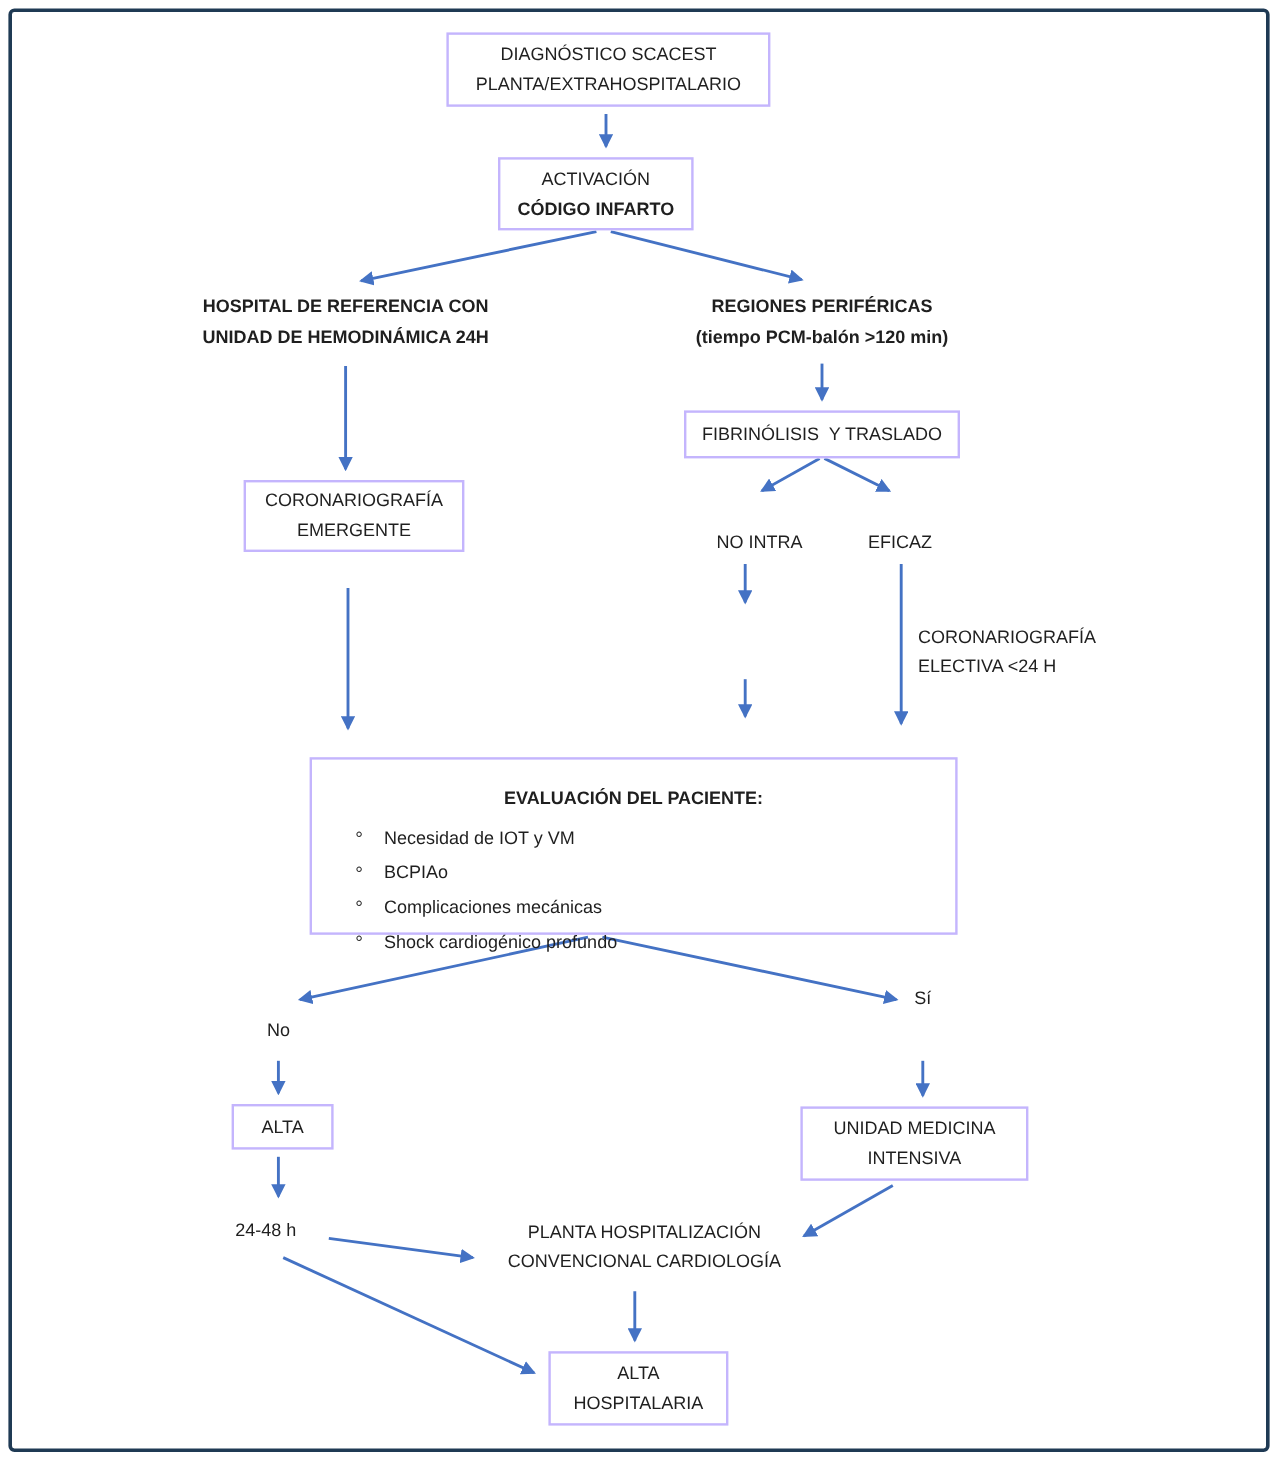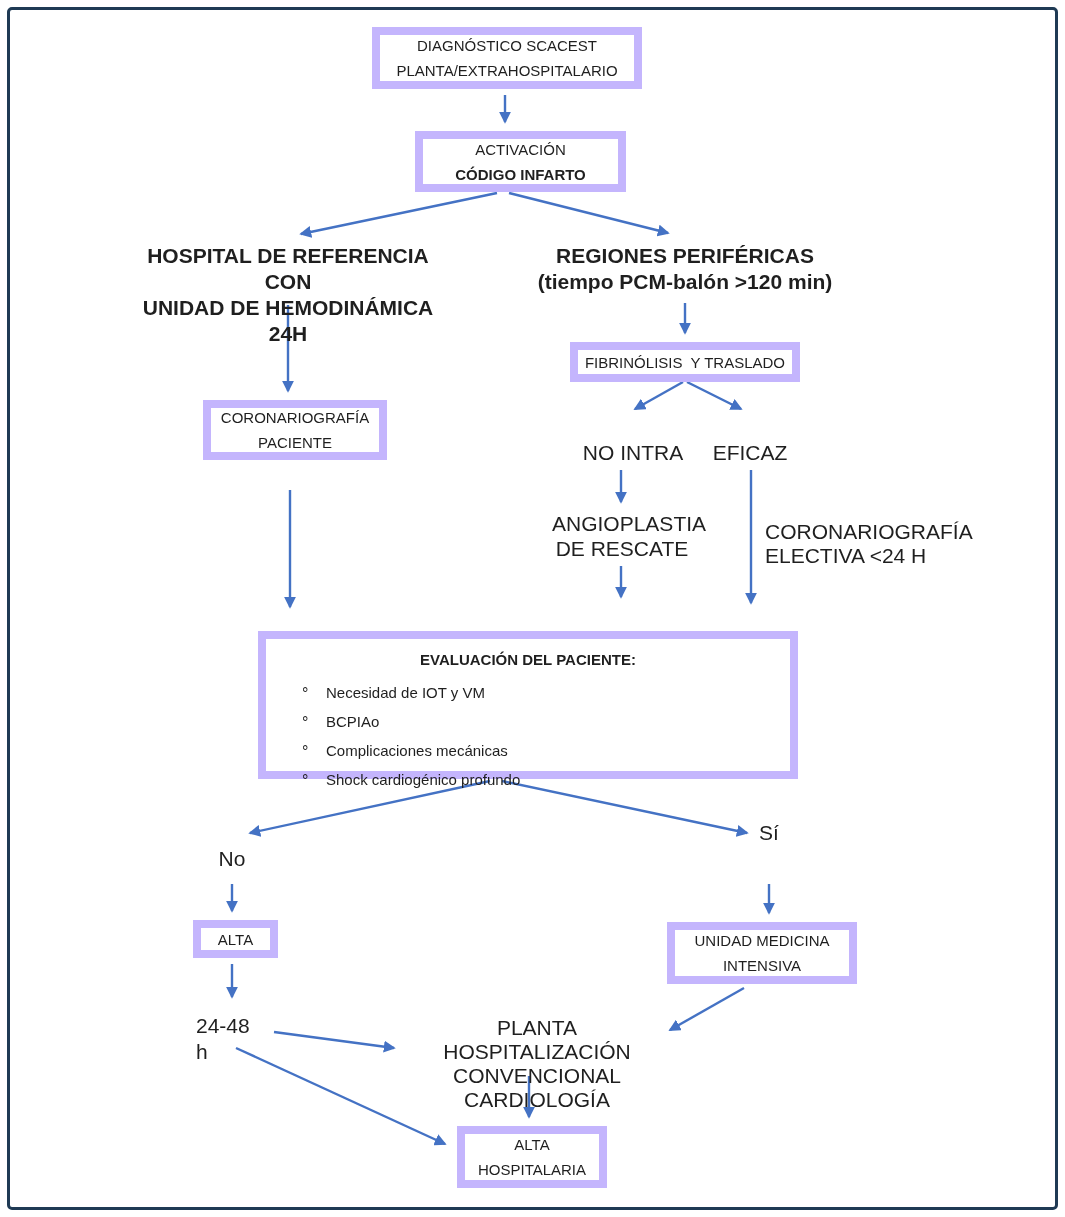--- a/index.html
+++ b/index.html
@@ -24,47 +24,47 @@
     pointer-events: none;
   }
   .arrows {
     position: absolute;
     left: 0; top: 0;
     width: 1065px;
     height: 1217px;
   }
   .box {
     position: absolute;
-    border: 8px solid #c4b5fd;
+    border: 2px solid #c4b5fd;
     background: #ffffff;
     display: flex;
     flex-direction: column;
     justify-content: center;
     align-items: center;
     text-align: center;
     font-size: 15px;
     line-height: 25px;
     box-sizing: border-box;
   }
   .box .line { white-space: pre-wrap; }
   .label {
     position: absolute;
-    font-size: 21px;
+    font-size: 15px;
     line-height: 26px;
     text-align: center;
   }
   .label .line { display: block; white-space: pre-wrap; }
   .bold { font-weight: bold; }
   .left-align { text-align: left; }
   .lh24 { line-height: 24px; }
   .lh25 { line-height: 25px; }
 
   
   .n-diagnostico      { left: 372px; top: 27px;  width: 270px; height: 62px; }
-  .n-activacion       { left: 415px; top: 131px; width: 211px; height: 61px; }
+  .n-activacion       { left: 415px; top: 131px; width: 163px; height: 61px; }
   .n-hospital         { left: 137px; top: 243px; width: 302px; }
   .n-regiones         { left: 534px; top: 243px; width: 302px; }
   .n-coronariografia  { left: 203px; top: 400px; width: 184px; height: 60px; }
   .n-fibrinolisis     { left: 570px; top: 342px; width: 230px; height: 40px; }
   .n-no-eficaz        { left: 573px; top: 440px; width: 120px; }
   .n-eficaz           { left: 700px; top: 440px; width: 100px; }
   .n-angioplastia     { left: 552px; top: 511px; width: 140px; }
   .n-coro-electiva    { left: 765px; top: 520px; width: 170px; }
   .n-evaluacion       { left: 258px; top: 631px; width: 540px; height: 148px;
                         display: block; text-align: left; }
@@ -74,21 +74,21 @@
   .n-umi              { left: 667px; top: 922px; width: 190px; height: 62px; }
   .n-2448             { left: 196px; top: 1013px; width: 70px; text-align: left; }
   .n-planta           { left: 412px; top: 1016px; width: 250px; }
   .n-alta             { left: 457px; top: 1126px; width: 150px; height: 62px; }
 
   .eval-title {
     font-weight: bold;
     text-align: center;
     font-size: 15px;
     line-height: 24px;
-    margin-top: 9px;
+    margin-top: 21px;
   }
   .eval-bullets { margin-top: 6px; }
   .eval-row {
     position: relative;
     padding-left: 60px;
     line-height: 29px;
     font-size: 15px;
   }
   .eval-bullet-marker {
     position: absolute;
@@ -139,21 +139,21 @@
     <span class="line">PLANTA/EXTRAHOSPITALARIO</span>
   </div>
 
   <div class="box n-activacion">
     <span class="line">ACTIVACIÓN</span>
     <span class="line bold">CÓDIGO INFARTO</span>
   </div>
 
   <div class="box n-coronariografia">
     <span class="line">CORONARIOGRAFÍA</span>
-    <span class="line">PACIENTE</span>
+    <span class="line">EMERGENTE</span>
   </div>
 
   <div class="box n-fibrinolisis">
     <span class="line">FIBRINÓLISIS  Y TRASLADO</span>
   </div>
 
   <div class="box n-evaluacion">
     <div class="eval-title">EVALUACIÓN DEL PACIENTE:</div>
     <div class="eval-bullets">
       <div class="eval-row">
@@ -200,24 +200,20 @@
   </div>
 
   <div class="label n-no-eficaz">
     <span class="line">NO INTRA</span>
   </div>
 
   <div class="label n-eficaz">
     <span class="line">EFICAZ</span>
   </div>
 
-  <div class="label lh25 n-angioplastia">
-    <span class="line">ANGIOPLASTIA</span>
-    <span class="line">DE RESCATE</span>
-  </div>
 
   <div class="label left-align lh24 n-coro-electiva">
     <span class="line">CORONARIOGRAFÍA</span>
     <span class="line">ELECTIVA &lt;24 H</span>
   </div>
 
   <div class="label n-no">
     <span class="line">No</span>
   </div>
 

